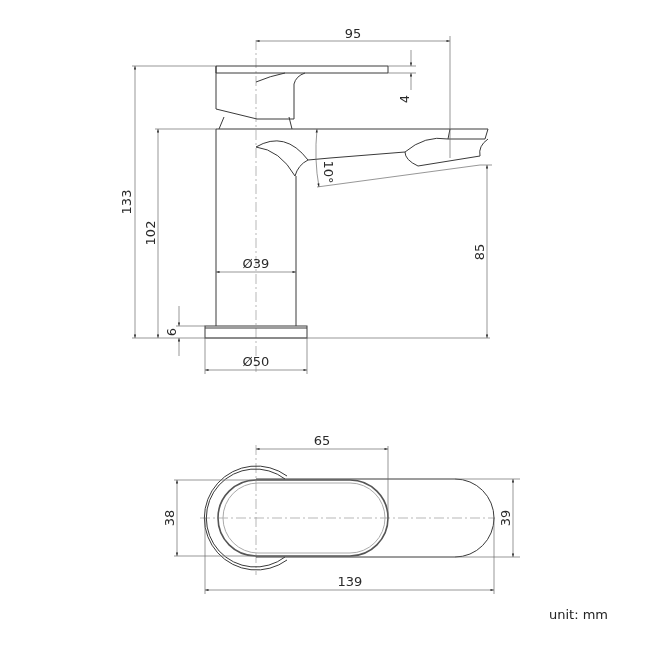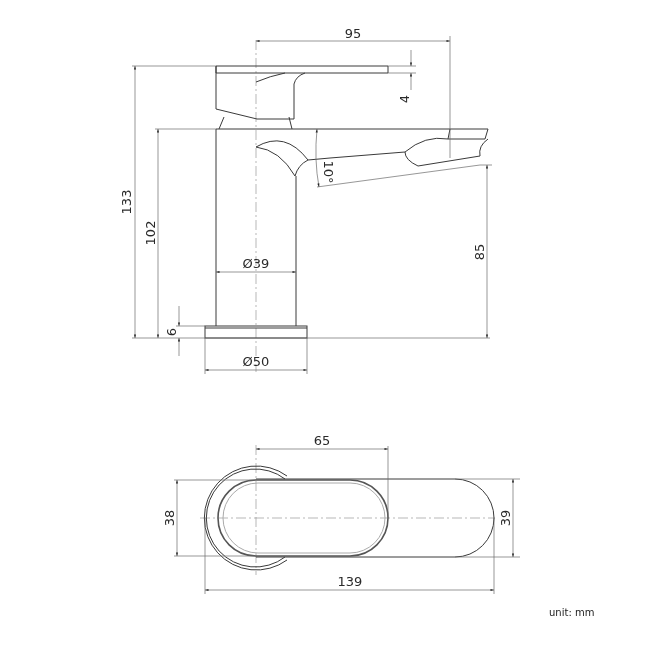--- a/index.html
+++ b/index.html
@@ -2,21 +2,21 @@
 <html><head>
 <meta charset="utf-8">
 <style>
   html,body{margin:0;padding:0;background:#ffffff;}
   body{width:650px;height:650px;overflow:hidden;position:relative;font-family:"DejaVu Sans","Liberation Sans",sans-serif;}
   svg{position:absolute;left:0;top:0;}
   .o{fill:none;stroke:#3a3a3a;stroke-width:1;}
   .d{fill:none;stroke:#6a6a6a;stroke-width:0.7;}
   .c{fill:none;stroke:#9a9a9a;stroke-width:0.7;stroke-dasharray:10 3 2 3;}
   .t{font-size:13px;fill:#2a2a2a;font-family:"DejaVu Sans","Liberation Sans",sans-serif;}
-  .u{position:absolute;left:549px;top:607px;font-size:10px;color:#222;font-family:"DejaVu Sans","Liberation Sans",sans-serif;}
+  .u{position:absolute;left:549px;top:607px;font-size:13px;color:#222;font-family:"DejaVu Sans","Liberation Sans",sans-serif;}
 </style>
 </head>
 <body>
 
 <svg width="650" height="650" viewBox="0 0 650 650">
   <defs>
     <marker id="ar" viewBox="0 0 10 10" refX="10" refY="5" markerWidth="8" markerHeight="5" orient="auto-start-reverse">
       <path d="M0,2 L10,5 L0,8 z" fill="#222"></path>
     </marker>
   </defs>

